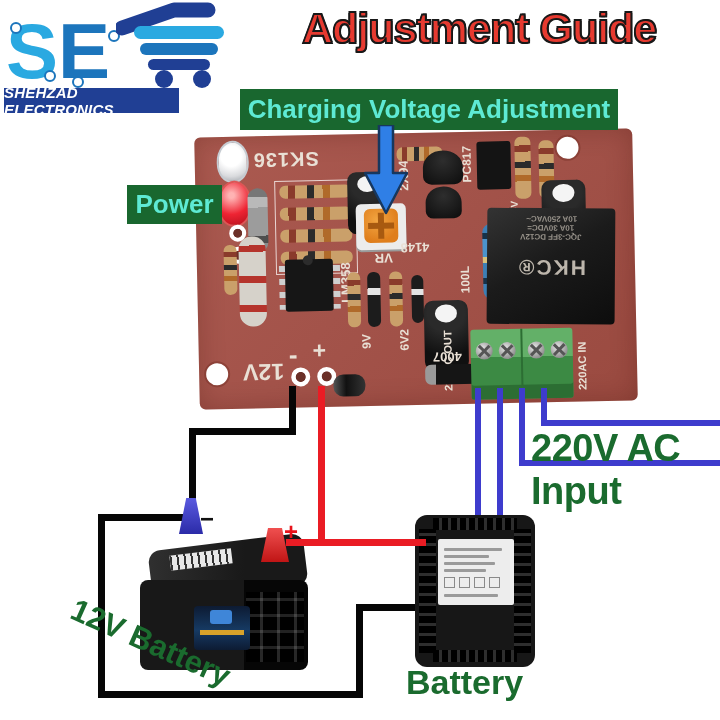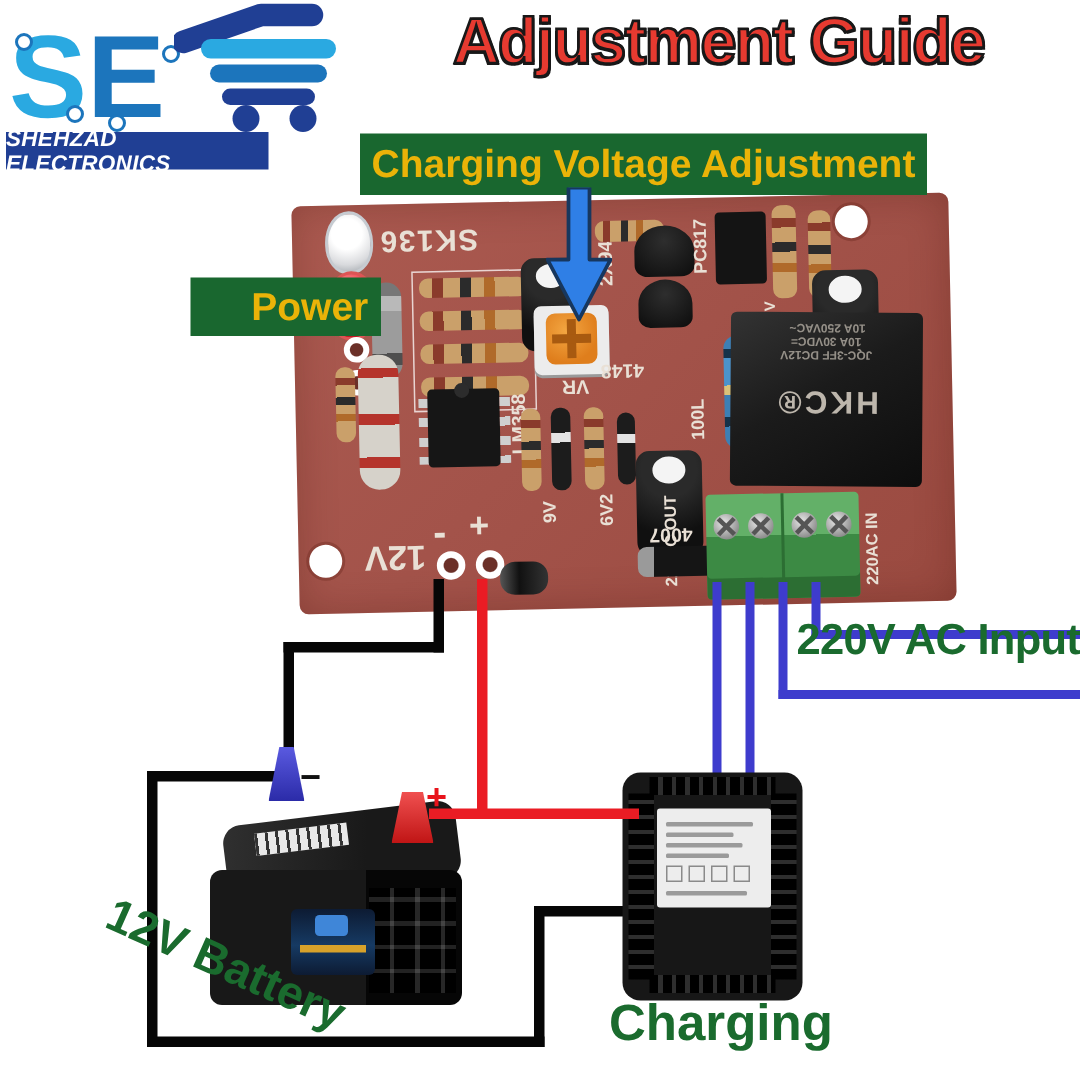--- a/index.html
+++ b/index.html
@@ -12,26 +12,26 @@
   .logo-e{left:58px;top:6px;font-size:78px;font-weight:bold;color:#1c75bc;}
   .cnode{width:8px;height:8px;border-radius:50%;border:2px solid #1c75bc;background:#fff;}
   .banner{left:4px;top:88px;width:175px;height:25px;background:#203f94;
           display:flex;align-items:center;justify-content:flex-start;}
   .banner span{color:#fff;font-weight:bold;font-style:italic;font-size:15px;letter-spacing:.2px;}
   .title{left:302px;top:4px;width:416px;font-size:43px;font-weight:800;letter-spacing:-1px;
          color:#e63a30;-webkit-text-stroke:1.8px #181818;
          text-shadow:1px 1px 0 #181818,-1px 1px 0 #181818,1px -1px 0 #181818;}
 
   
-  .gbar{background:#19672f;color:#eab308;font-weight:bold;display:flex;align-items:center;justify-content:center;}
+  .gbar{background:#19672f;color:#5eead4;font-weight:bold;display:flex;align-items:center;justify-content:center;}
   .bar-cva{left:240px;top:89px;width:378px;height:41px;font-size:26px;z-index:7;}
   .bar-bc{left:3px;top:137px;width:220px;height:36px;font-size:25px;z-index:7;}
-  .bar-pw{left:127px;top:185px;width:95px;height:39px;font-size:26px;z-index:7;padding-left:32px;}
+  .bar-pw{left:127px;top:185px;width:95px;height:39px;font-size:26px;z-index:7;}
   .gtext{color:#1a6b2e;font-weight:bold;}
-  .ac-input{left:531px;top:411px;width:189px;font-size:29px;letter-spacing:-.5px;z-index:5;}
+  .ac-input{left:531px;top:427px;width:189px;font-size:38px;letter-spacing:-.5px;z-index:5;}
   .bat-label{left:80px;top:592px;width:200px;font-size:31px;transform:rotate(24deg);
              transform-origin:left top;z-index:8;}
   .chg-label{left:406px;top:663px;width:160px;font-size:34px;z-index:8;}
 
   
   .pcb{left:197px;top:133px;width:438px;height:272px;border-radius:6px;z-index:2;
        background:linear-gradient(135deg,#ab5a50 0%,#a3534a 45%,#9a4a40 100%);
        transform:rotate(-1.2deg);box-shadow:inset 0 0 26px rgba(60,10,5,.25);}
   .hole{width:22px;height:22px;border-radius:50%;background:#fff;box-shadow:0 0 0 2px rgba(120,50,40,.5);}
   .silk{position:absolute;color:#e9e0d5;font-weight:bold;line-height:1;}
@@ -286,15 +286,15 @@
       <div class="lab-line" style="width:65%;"></div>
       <div class="lab-icons">
         <i></i>
           <i></i>
           <i></i>
           <i></i>
       </div>
       <div class="lab-line" style="width:85%;margin-top:6px;"></div>
     </div>
   </div>
-  <div class="abs gtext chg-label">Charging</div>
+  <div class="abs gtext chg-label">Battery</div>
 
 </div>
 
 </body></html>

